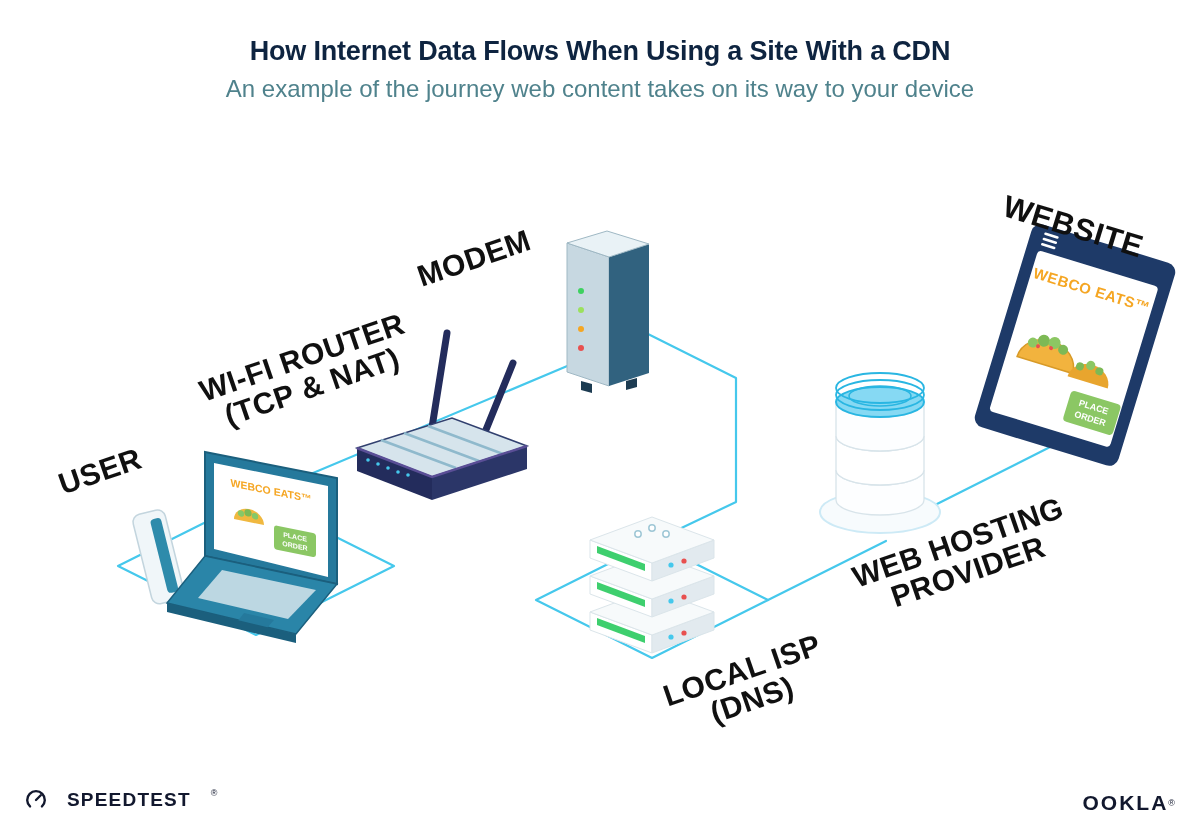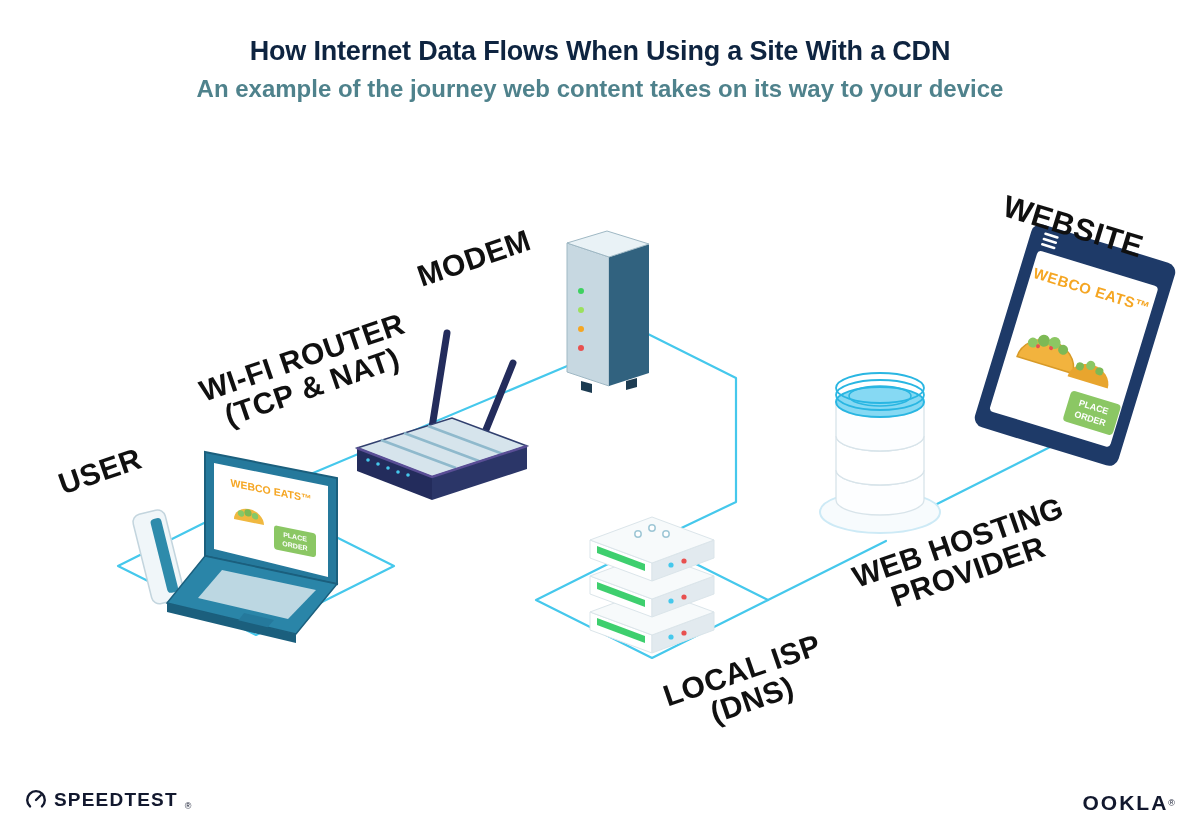--- a/index.html
+++ b/index.html
@@ -1,29 +1,29 @@
 <!DOCTYPE html>
 <html><head>
 <meta charset="utf-8">
 <style>
   *{margin:0;padding:0;box-sizing:border-box}
   html,body{background:#ffffff}
   body{width:1200px;height:836px;font-family:"Liberation Sans",sans-serif;overflow:hidden}
   .canvas{position:relative;width:1200px;height:836px;background:#ffffff;overflow:hidden}
   .title{position:absolute;top:36px;left:0;width:100%;text-align:center;font-size:27px;font-weight:700;color:#0e2440;letter-spacing:-0.2px}
-  .subtitle{position:absolute;top:75px;left:0;width:100%;text-align:center;font-size:24px;font-weight:700;color:#4f828c}
+  .subtitle{position:absolute;top:75px;left:0;width:100%;text-align:center;font-size:24px;font-weight:400;color:#4f828c}
   .scene{position:absolute;left:0;top:0;width:1200px;height:836px}
   .node-label{position:absolute;font-weight:700;color:#101010;white-space:nowrap;text-align:center;line-height:1.04;letter-spacing:.5px}
   #label-user{left:100px;top:471px;font-size:30px;transform:translate(-50%,-50%) rotate(-19deg)}
   #label-router{left:307px;top:372px;font-size:30px;transform:translate(-50%,-50%) rotate(-19deg)}
   #label-modem{left:474px;top:258px;font-size:30px;transform:translate(-50%,-50%) rotate(-19deg)}
   #label-website{left:1073px;top:227px;font-size:31px;transform:translate(-50%,-50%) rotate(17deg)}
   #label-hosting{left:963px;top:557px;font-size:30px;transform:translate(-50%,-50%) rotate(-19deg)}
   #label-isp{left:747px;top:685px;font-size:30px;transform:translate(-50%,-50%) rotate(-19deg)}
-  .footer-left{position:absolute;left:25px;top:789px;display:flex;align-items:flex-end;gap:7px}
+  .footer-left{position:absolute;left:25px;top:789px;display:flex;align-items:flex-start;gap:20px}
   .footer-right{position:absolute;right:25px;top:791px;display:flex;align-items:center}
   .st-text{font-size:19px;font-weight:700;letter-spacing:1.2px;color:#12182e}
   .ookla-text{font-size:21px;font-weight:700;letter-spacing:2px;color:#12182e}
   .mark{font-size:9px;color:#12182e;vertical-align:super;line-height:1}
 </style>
 </head>
 <body>
 
 <div class="canvas">
 

